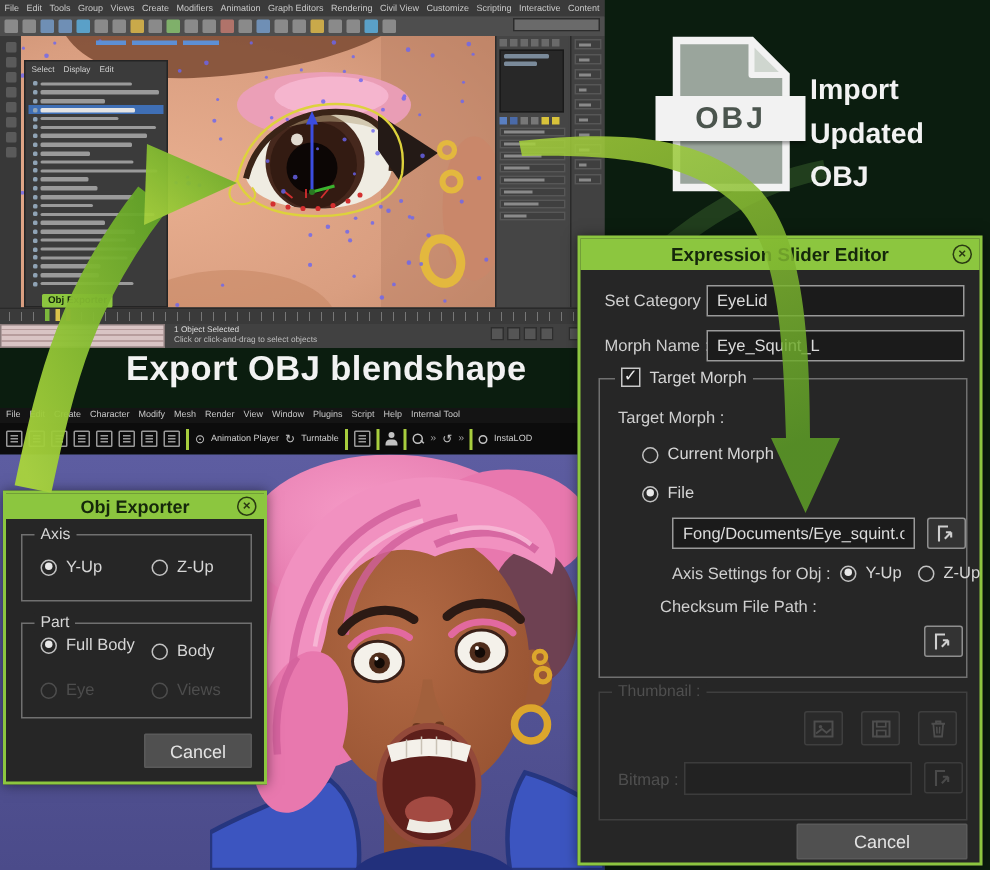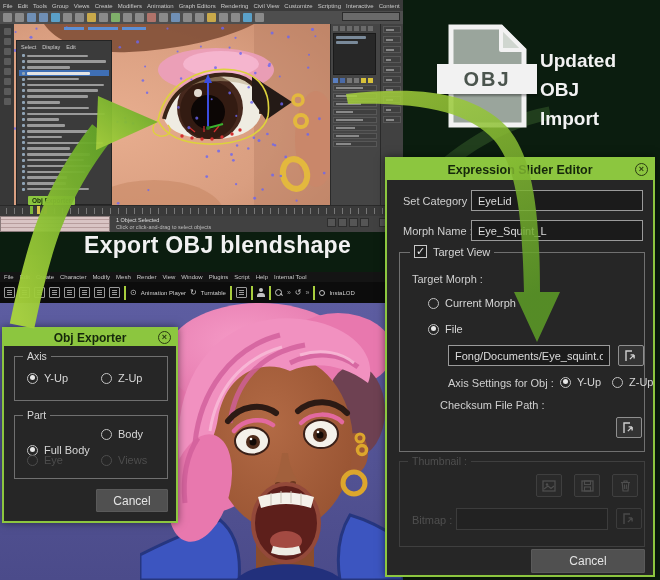--- a/index.html
+++ b/index.html
@@ -551,22 +551,22 @@
   <div class="abs export-caption">Export OBJ blendshape</div>
 
   <div class="abs objicon">
     <svg class="abs" style="left:9px;top:0" width="82" height="104" viewBox="0 0 82 104">
       <path d="M 5 3 H 55 L 78 26 V 101 H 5 Z" fill="#9aa59c" stroke="#f2f2f2" stroke-width="5"></path>
       <path d="M 55 3 L 78 26 H 55 Z" fill="#cfd6cf" stroke="#f2f2f2" stroke-width="4" stroke-linejoin="round"></path>
     </svg>
     <div class="abs objbanner">OBJ</div>
   </div>
   <div class="abs import-caption">
+    <div>Import</div>
     <div>Updated OBJ</div>
-    <div>Import</div>
   </div>
 
   <div class="abs ccwin">
     <div class="abs cc-menubar">
         <span class="menu-item">File</span>
         <span class="menu-item">Edit</span>
         <span class="menu-item">Create</span>
         <span class="menu-item">Character</span>
         <span class="menu-item">Modify</span>
         <span class="menu-item">Mesh</span>
@@ -685,21 +685,21 @@
         <span class="radio sel"></span>
         <span class="rlbl">Y-Up</span>
       </span>
       <span class="ritem" style="left:86px;top:15px">
         <span class="radio"></span>
         <span class="rlbl">Z-Up</span>
       </span>
     </div>
     <div class="grp" style="left:10px;top:86px;width:154px;height:64px">
       <span class="grp-label">Part</span>
-      <span class="ritem" style="left:12px;top:28px">
+      <span class="ritem" style="left:12px;top:8px">
         <span class="radio sel"></span>
         <span class="rlbl">Full Body</span>
       </span>
       <span class="ritem" style="left:86px;top:12px">
         <span class="radio"></span>
         <span class="rlbl">Body</span>
       </span>
       <span class="ritem" style="left:12px;top:38px">
         <span class="radio dis"></span>
         <span class="rlbl dim">Eye</span>
@@ -718,21 +718,21 @@
       <span class="xcirc"></span>
     </div>
     <span class="lbl" style="left:16px;top:36px">Set Category :</span>
     <input class="tinput" style="left: 84px; top: 31px; width: 172px; height: 21px;" value="EyeLid">
     <span class="lbl" style="left:16px;top:66px">Morph Name :</span>
     <input class="tinput" style="left: 84px; top: 61px; width: 172px; height: 21px;" value="Eye_Squint_L">
 
     <div class="grp" style="left:12px;top:93px;width:246px;height:200px">
       <span class="ritem" style="left:10px;top:-8px;background:#262626;padding:0 4px">
         <span class="cb"></span>
-        <span class="rlbl">Target View</span>
+        <span class="rlbl">Target Morph</span>
       </span>
       <span class="lbl" style="left:12px;top:20px">Target Morph :</span>
       <span class="ritem" style="left:28px;top:44px">
         <span class="radio"></span>
         <span class="rlbl">Current Morph</span>
       </span>
       <span class="ritem" style="left:28px;top:70px">
         <span class="radio sel"></span>
         <span class="rlbl">File</span>
       </span>

